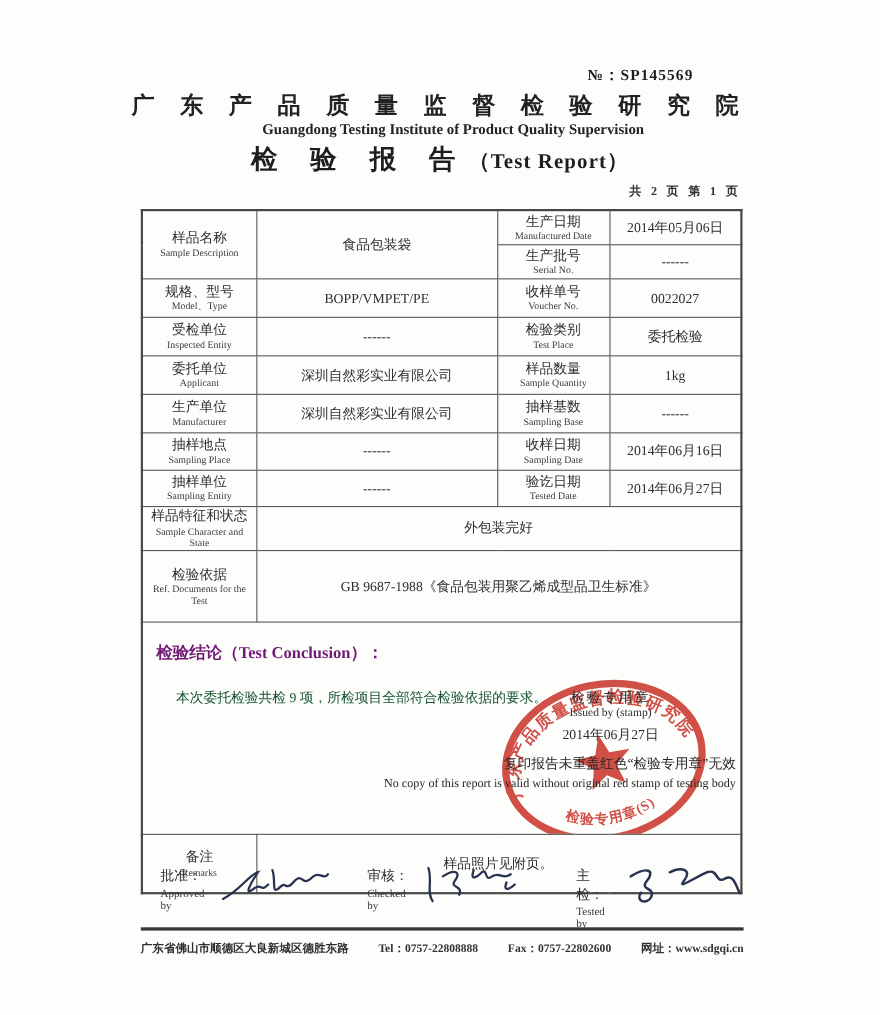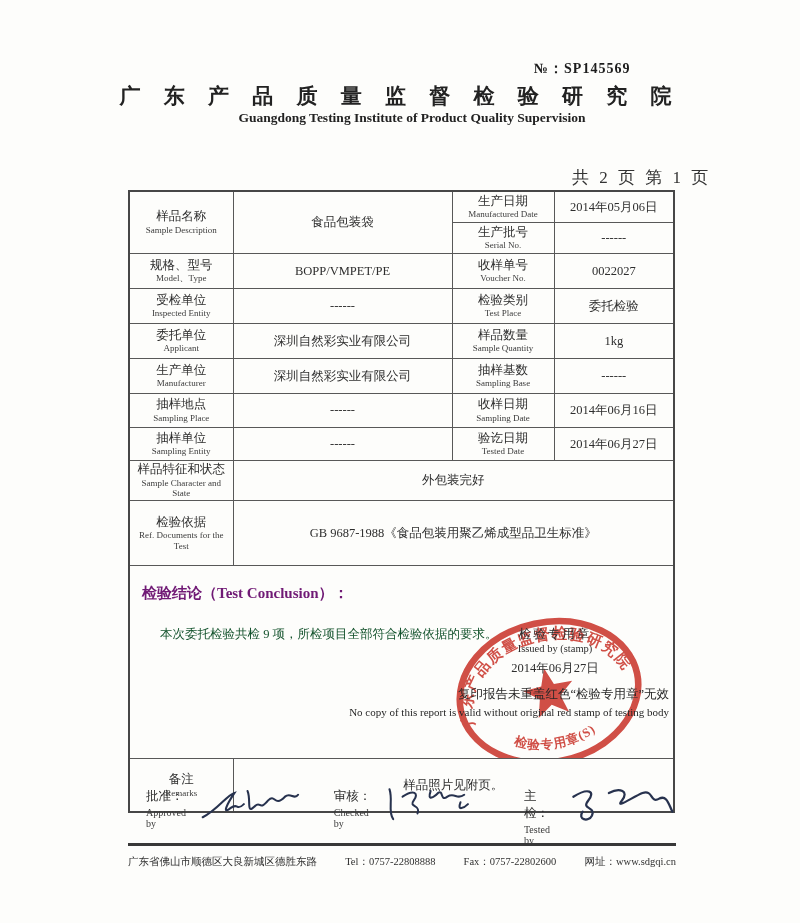--- a/index.html
+++ b/index.html
@@ -11,21 +11,21 @@
   }
   .page{position:relative;width:800px;height:923px;background:#fdfdfb;overflow:hidden;}
 
   
   .report-no{position:absolute;top:60px;left:534px;font-size:14px;font-weight:bold;letter-spacing:1px;color:#1d1d1d;}
   .org-cn{position:absolute;top:82px;left:0;width:800px;text-align:center;font-size:21px;font-weight:bold;letter-spacing:9px;color:#222;}
   .org-en{position:absolute;top:110px;left:16px;width:792px;text-align:center;font-size:13.5px;font-weight:bold;color:#222;}
   .doc-title{position:absolute;top:129px;left:0;width:800px;text-align:center;font-weight:bold;color:#1e1e1e;}
   .doc-title .t-cn{font-size:24px;letter-spacing:12px;}
   .doc-title .t-en{font-size:19px;letter-spacing:1px;}
-  .pagination{position:absolute;top:166px;left:572px;font-size:17px;letter-spacing:3px;color:#333;}
+  .pagination{position:absolute;top:166px;left:572px;font-size:11px;letter-spacing:3px;color:#333;font-weight:bold;}
 
   
   table.info{
     position:absolute;left:128px;top:190px;width:545px;
     border-collapse:collapse;table-layout:fixed;
     border:2px solid #474747;
   }
   table.info td{
     border:1px solid #585858;
     text-align:center;vertical-align:middle;
@@ -57,30 +57,33 @@
   
   .sign-row{position:absolute;left:128px;top:788px;width:548px;display:flex;align-items:flex-start;}
   .sig-group{display:flex;align-items:flex-start;}
   .sig-labels{display:flex;flex-direction:column;}
   .sig-cn{font-size:12.5px;color:#2c2c2c;}
   .sig-en{font-size:10px;color:#3a3a3a;margin-top:2px;}
   .sig-svg{margin:-6px 0 0 4px;}
 
   
   .rule{position:absolute;left:128px;top:843px;width:548px;height:3px;background:#383838;}
-  .footer{position:absolute;left:128px;top:855px;width:548px;display:flex;justify-content:space-between;font-size:10.5px;color:#303030;white-space:nowrap;}
+  .footer{position:absolute;left:128px;top:855px;width:548px;display:flex;justify-content:space-between;font-size:10.5px;color:#303030;white-space:nowrap;font-weight:bold;}
 </style>
 </head>
 <body>
 
 <div class="page">
 
   <div class="report-no"><span>№：</span><span>SP145569</span></div>
   <div class="org-cn">广 东 产 品 质 量 监 督 检 验 研 究 院</div>
   <div class="org-en">Guangdong Testing Institute of Product Quality Supervision</div>
+  <div class="doc-title">
+    <span class="t-cn">检 验 报 告</span><span class="t-en">（Test Report）</span>
+  </div>
   <div class="pagination">共 2 页 第 1 页</div>
 
   <table class="info">
     <colgroup>
         <col style="width:104px">
         <col style="width:219px">
         <col style="width:102px">
         <col style="width:120px">
       </colgroup>
     <tbody>

